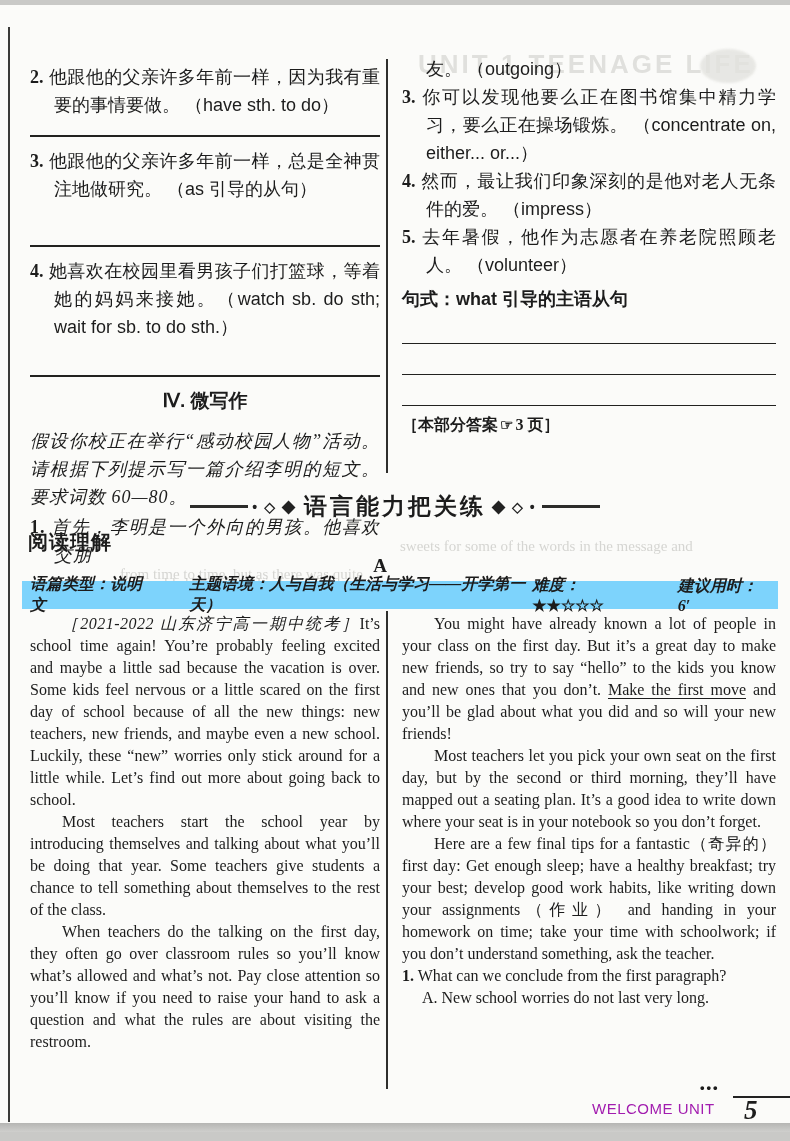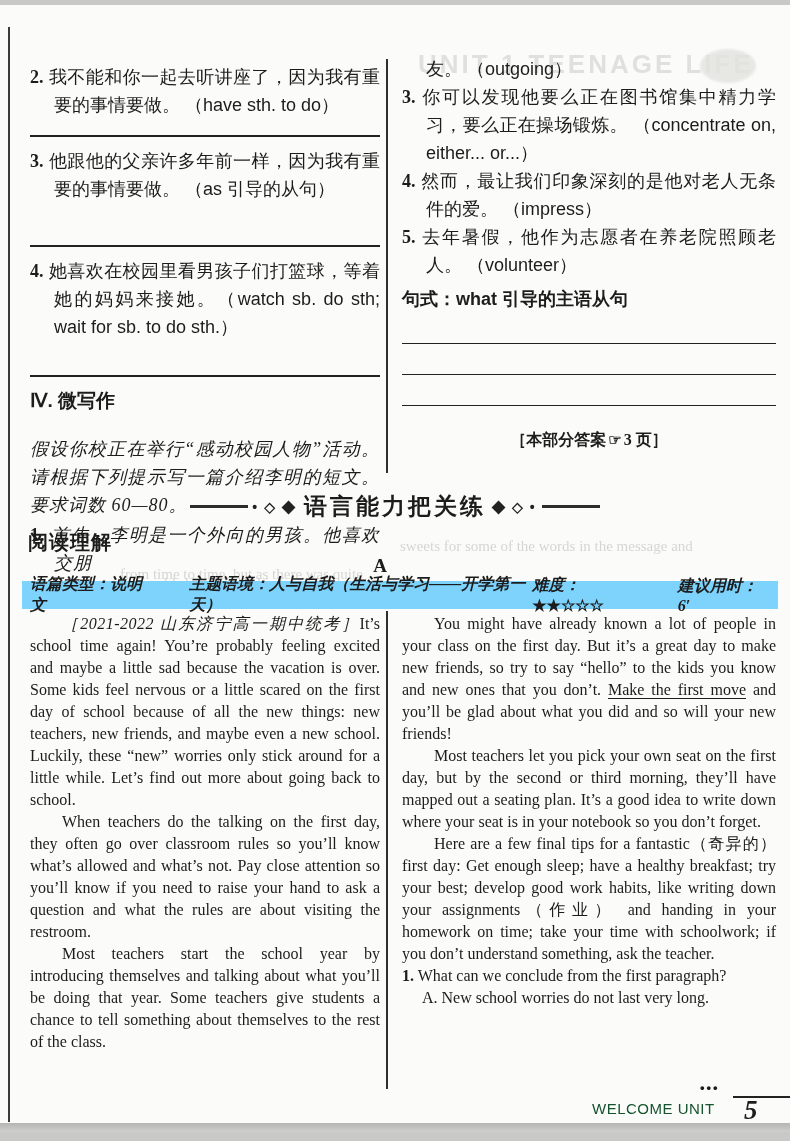--- a/index.html
+++ b/index.html
@@ -48,25 +48,25 @@
   #xcol-right { left:402px; top:50px; width:374px; }
 
   .xitem { padding-left:24px; text-indent:-24px; text-align:justify; }
   .xnum  { font-weight:bold; font-family:"Liberation Serif", serif; }
   .xcont { padding-left:24px; }
   .ansline {
     border-bottom:2px solid #222220;
     height:2px; margin:16px 0 10px 0;
   }
   .kai { font-family:"Liberation Serif", serif; font-style:italic; letter-spacing:1px; }
-  .sec-title { font-weight:bold; font-size:19px; margin:6px 0 20px 0;
-               font-family:"Liberation Sans", sans-serif; }
+  .sec-title { font-weight:bold; font-size:19px; margin:6px 0 12px 0;
+               font-family:"Liberation Sans", sans-serif;text-align:center; }
   .pattern { font-weight:bold; margin-top:6px; }
   .wline { border-bottom:1.6px solid #222220; height:31px; }
-  .ansref { text-align:center; font-size:16px; margin-top:20px; font-weight:bold;
+  .ansref { text-align:left; font-size:16px; margin-top:5px; font-weight:bold;
             font-family:"Liberation Serif", serif; }
   .book-icon { font-size:15px; padding:0 2px; }
 
   
   #band-header {
     position:absolute; left:0; top:486px; width:790px;
     display:flex; align-items:center; justify-content:center;
     font-size:23px; font-weight:bold; letter-spacing:3px;
   }
   .orn { display:flex; align-items:center; font-size:14px; color:#222; }
@@ -107,21 +107,21 @@
   .q { text-indent:0; padding-left:20px; text-indent:-20px; }
   .q b { font-family:"Liberation Serif", serif; }
   .opt { padding-left:20px; }
 
   
   #footer-dots { position:absolute; left:700px; top:1075px; font-size:13px;
                  font-weight:bold; letter-spacing:2px; }
   #footer-line { position:absolute; left:733px; top:1091px; width:57px; height:2px;
                  background:#222; }
   #footer-label { position:absolute; left:592px; top:1095px; font-size:15px;
-                  letter-spacing:.5px; color:#14532d;
+                  letter-spacing:.5px; color:#a21caf;
                   font-family:"Liberation Sans", sans-serif; }
   #footer-page { position:absolute; left:744px; top:1090px; font-size:27px;
                  font-family:"Liberation Serif", serif; font-style:italic;
                  font-weight:bold; }
 </style>
 </head>
 <body>
 
 <div id="paper">
 
@@ -133,27 +133,27 @@
   <div class="bleed" style="left:138px; top:570px; font-size:15px;">would share it with his family.</div>
   <div class="bleed" style="left:400px; top:533px; font-size:15px;">sweets for some of the words in the message and</div>
   <div class="bleed" style="left:400px; top:580px; font-size:13px;">stuck them on a large piece of cardboard.</div>
 
   <div id="divider-top" class="col-divider"></div>
   <div id="divider-bottom" class="col-divider"></div>
 
   <div id="xcol-left" class="xcol">
     <div class="xitem">
       <span class="xnum">2.</span>
-      <span>我不能和你一起去听讲座了，因为我有重要的事情要做。 （have sth. to do）</span>
+      <span>他跟他的父亲许多年前一样，因为我有重要的事情要做。 （have sth. to do）</span>
     </div>
     <div class="ansline"></div>
 
     <div class="xitem">
       <span class="xnum">3.</span>
-      <span>他跟他的父亲许多年前一样，因为我有重要的事情要做。 （as 引导的从句）</span>
+      <span>他跟他的父亲许多年前一样，总是全神贯注地做研究。 （as 引导的从句）</span>
     </div>
     <div class="ansline" style="margin-top:42px;"></div>
 
     <div class="xitem">
       <span class="xnum">4.</span>
       <span>她喜欢在校园里看男孩子们打篮球，等着她的妈妈来接她。（watch sb. do sth; wait for sb. to do sth.）</span>
     </div>
     <div class="ansline" style="margin-top:34px;"></div>
 
     <div class="sec-title">Ⅳ. 微写作</div>
@@ -214,22 +214,22 @@
     <span class="m1">语篇类型：说明文</span>
     <span class="m2">主题语境：人与自我（生活与学习——开学第一天）</span>
     <span class="m3"><span class="lbl">难度：</span><span>★★☆☆☆</span></span>
     <span class="m4">建议用时：6′</span>
   </div>
 
   <div id="pcol-left" class="pcol">
     <p class="pp">
       <span class="src">［2021-2022 山东济宁高一期中统考］</span><span>It’s school time again! You’re probably feeling excited and maybe a little sad because the vacation is over. Some kids feel nervous or a little scared on the first day of school because of all the new things: new teachers, new friends, and maybe even a new school. Luckily, these “new” worries only stick around for a little while. Let’s find out more about going back to school.</span>
     </p>
+    <p class="pp">Most teachers start the school year by introducing themselves and talking about what you’ll be doing that year. Some teachers give students a chance to tell something about themselves to the rest of the class.</p>
     <p class="pp">When teachers do the talking on the first day, they often go over classroom rules so you’ll know what’s allowed and what’s not. Pay close attention so you’ll know if you need to raise your hand to ask a question and what the rules are about visiting the restroom.</p>
-    <p class="pp">Most teachers start the school year by introducing themselves and talking about what you’ll be doing that year. Some teachers give students a chance to tell something about themselves to the rest of the class.</p>
   </div>
 
   <div id="pcol-right" class="pcol">
     <p class="pp">
       <span>You might have already known a lot of people in your class on the first day. But it’s a great day to make new friends, so try to say “hello” to the kids you know and new ones that you don’t. </span><span class="uline">Make the first move</span><span> and you’ll be glad about what you did and so will your new friends!</span>
     </p>
     <p class="pp">Most teachers let you pick your own seat on the first day, but by the second or third morning, they’ll have mapped out a seating plan. It’s a good idea to write down where your seat is in your notebook so you don’t forget.</p>
     <p class="pp">Here are a few final tips for a fantastic（奇异的） first day: Get enough sleep; have a healthy breakfast; try your best; develop good work habits, like writing down your assignments（作业） and handing in your homework on time; take your time with schoolwork; if you don’t understand something, ask the teacher.</p>
     <div class="q">
       <b>1.</b>

